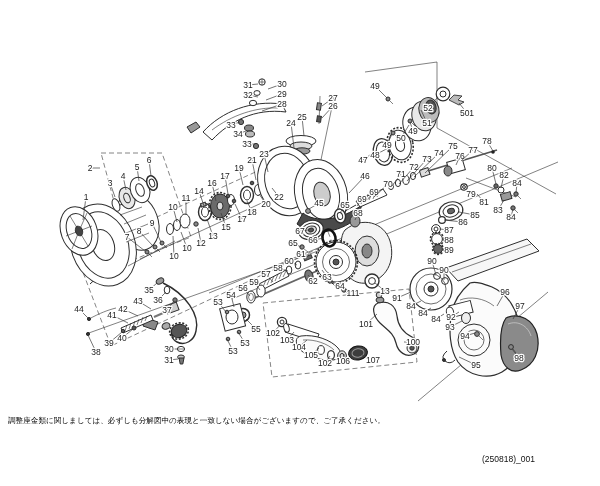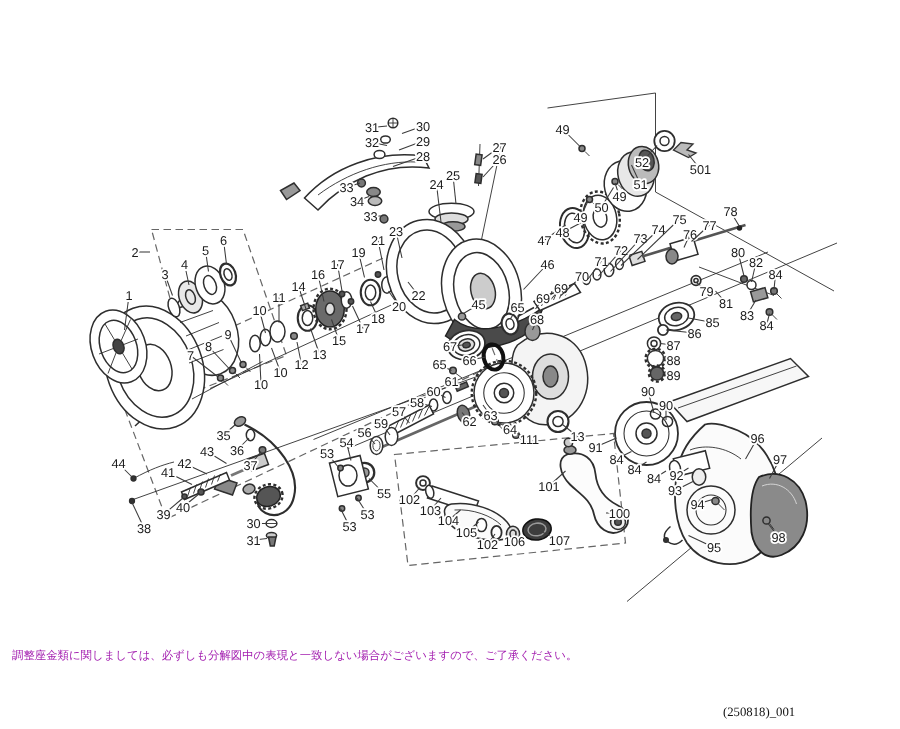--- a/index.html
+++ b/index.html
@@ -6,24 +6,24 @@
   body{width:600px;height:486px;position:relative;background:#ffffff;overflow:hidden;
        font-family:"DejaVu Sans","Liberation Sans",sans-serif;}
   svg{position:absolute;top:0;left:0;}
   .callout{font:8.5px "Liberation Sans",sans-serif;fill:#1c1c1c;text-anchor:middle;
            paint-order:stroke;stroke:#ffffff;stroke-width:2.5px;stroke-linejoin:round;}
   .leader{stroke:#3a3a3a;stroke-width:0.7;}
   .thin{stroke-width:0.6;}
   .thin2{stroke-width:0.7;}
   .teeth{stroke-dasharray:2 1.6;stroke-width:1.6;fill:none;}
   .dashline{stroke-dasharray:5 3;stroke-width:0.8;stroke:#666;fill:none;}
-  #footer{position:absolute;left:8px;top:415px;width:482px;color:#a21caf;margin-top:16px;}
+  #footer{position:absolute;left:8px;top:415px;width:482px;color:#000000;}
   .jp-line{font-size:7.6px;line-height:12.6px;white-space:nowrap;}
   #docid{position:absolute;left:482px;top:454px;font-size:8.5px;color:#111;
-         font-family:Liberation Serif, serif;margin-top:15px;}
+         font-family:Liberation Sans, sans-serif;}
 </style>
 </head>
 <body>
 
 <svg width="600" height="486" viewBox="0 0 600 486">
   <g stroke="#2e2e2e" fill="none" stroke-width="1">
 
     <g>
       <path class="dashline" d="M76,254 L297,153 L332,242 L111,346 Z"></path>
       <path class="dashline" d="M101,153 L162,153 L191,237 L130,261 Z"></path>

